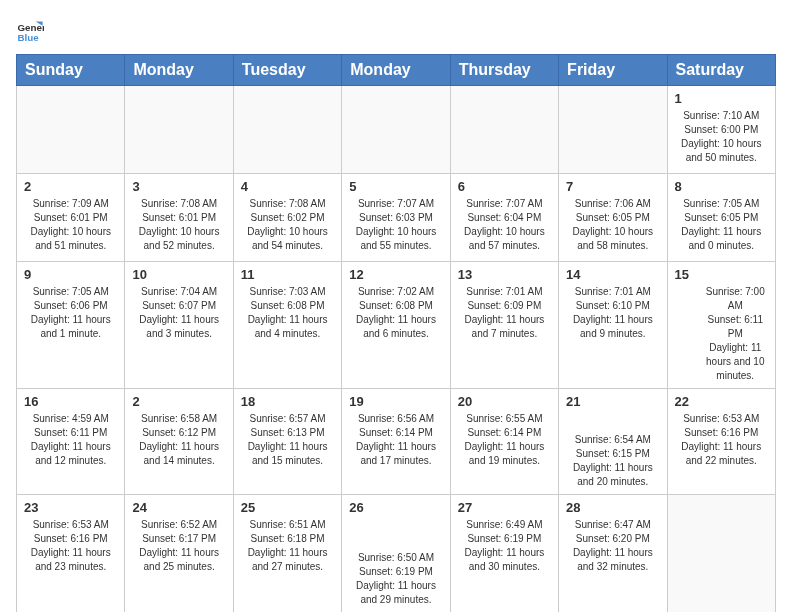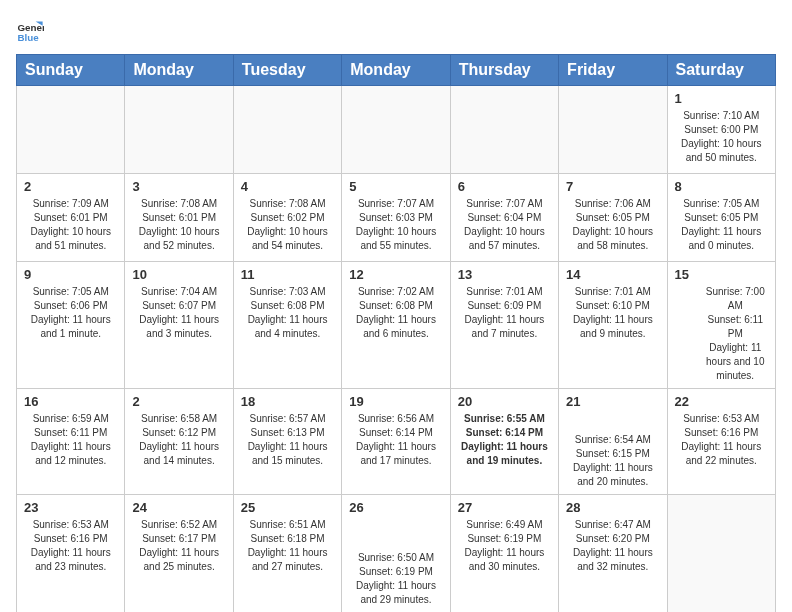--- a/index.html
+++ b/index.html
@@ -213,21 +213,21 @@
         <td>
           <span class="day-num">15</span>
           <div class="day-info" style="white-space: pre-line; margin-left: 28px;">Sunrise: 7:00 AM
 Sunset: 6:11 PM
 Daylight: 11 hours and 10 minutes.</div>
         </td>
       </tr>
       <tr class="week-row">
         <td>
           <span class="day-num">16</span>
-          <div class="day-info" style="white-space: pre-line;">Sunrise: 6:59 AM
+          <div class="day-info" style="white-space: pre-line;">Sunrise: 4:59 AM
 Sunset: 6:11 PM
 Daylight: 11 hours and 12 minutes.</div>
         </td>
         <td>
           <span class="day-num">2</span>
           <div class="day-info" style="white-space: pre-line;">Sunrise: 6:58 AM
 Sunset: 6:12 PM
 Daylight: 11 hours and 14 minutes.</div>
         </td>
         <td>
@@ -237,21 +237,21 @@
 Daylight: 11 hours and 15 minutes.</div>
         </td>
         <td>
           <span class="day-num">19</span>
           <div class="day-info" style="white-space: pre-line;">Sunrise: 6:56 AM
 Sunset: 6:14 PM
 Daylight: 11 hours and 17 minutes.</div>
         </td>
         <td>
           <span class="day-num">20</span>
-          <div class="day-info" style="white-space: pre-line; font-weight: bold;">Sunrise: 6:55 AM
+          <div class="day-info" style="white-space: pre-line;">Sunrise: 6:55 AM
 Sunset: 6:14 PM
 Daylight: 11 hours and 19 minutes.</div>
         </td>
         <td>
           <span class="day-num">21</span>
           <div class="day-info" style="white-space: pre-line; margin-top: 24px;">Sunrise: 6:54 AM
 Sunset: 6:15 PM
 Daylight: 11 hours and 20 minutes.</div>
         </td>
         <td>

